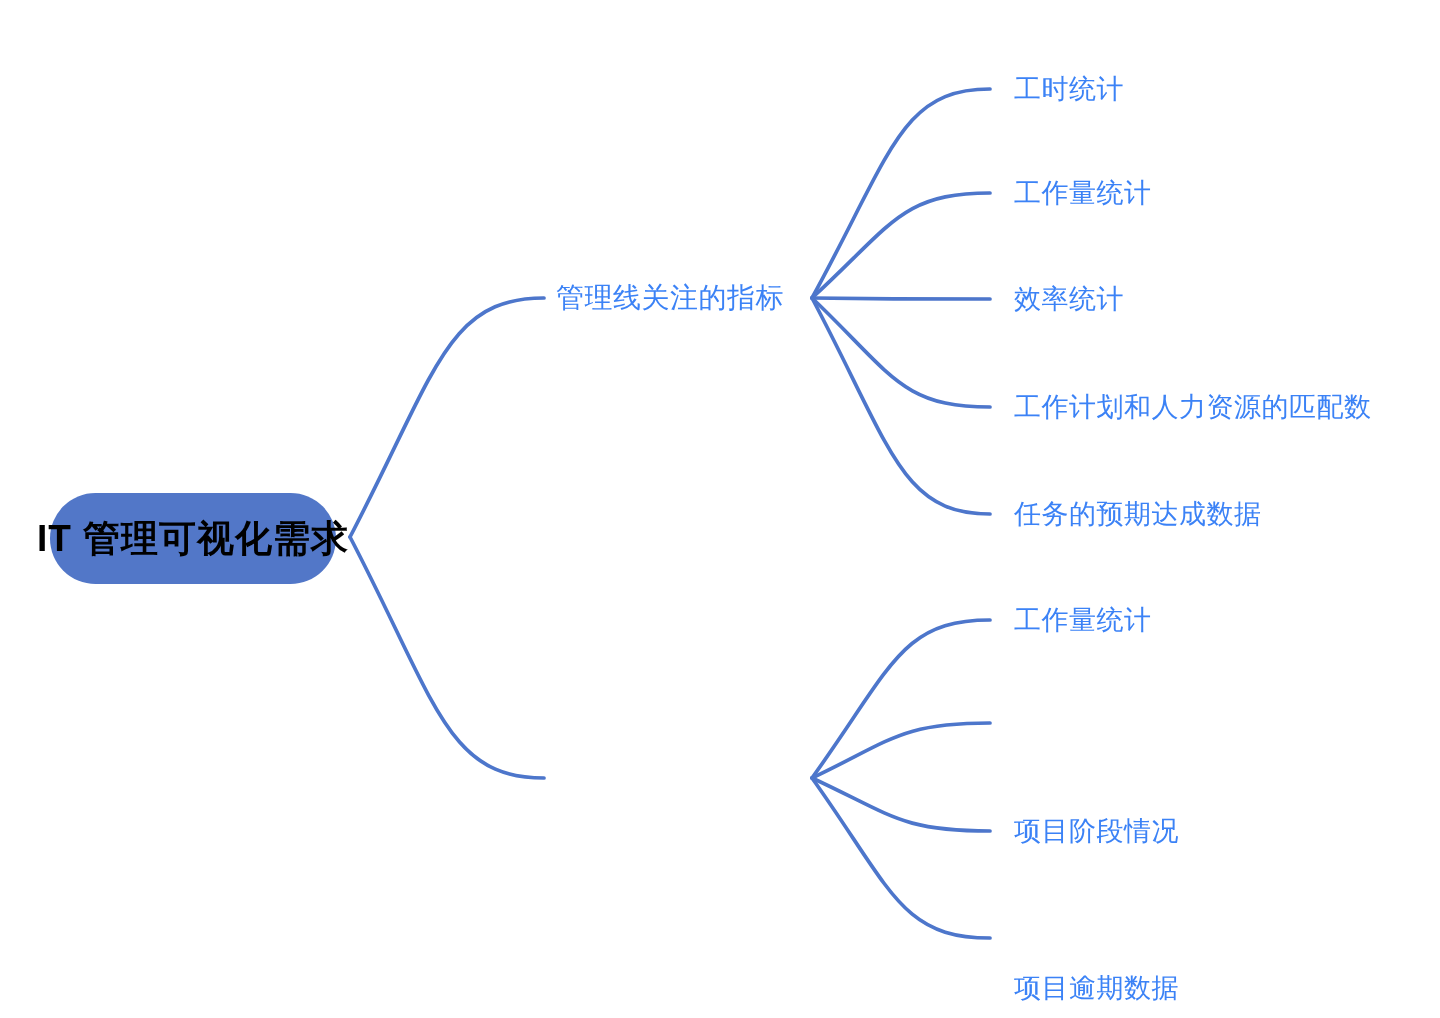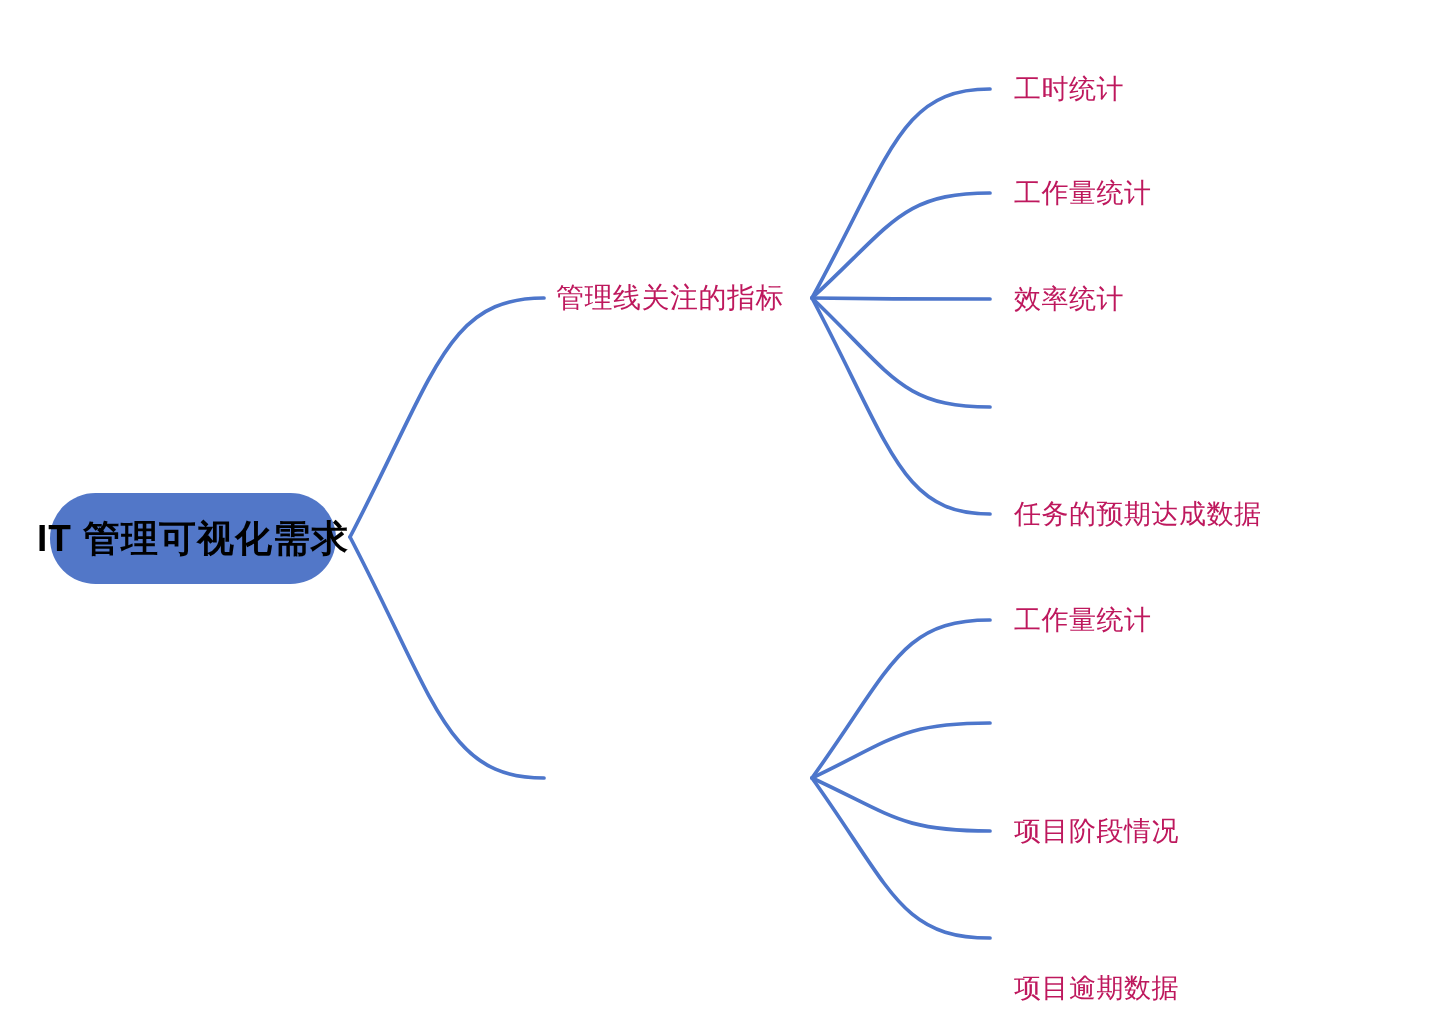--- a/index.html
+++ b/index.html
@@ -42,21 +42,21 @@
   .root-node .label {
     color: #000000;
     font-size: 37px;
     font-weight: bold;
     letter-spacing: 1px;
     white-space: nowrap;
   }
   .tnode {
     position: absolute;
     transform: translateY(-50%);
-    color: #be185d;
+    color: #3b82f6;
     font-size: 28px;
     letter-spacing: 0.5px;
     white-space: nowrap;
     cursor: default;
   }
   .branch-0 { left: 556px; top: 298px; }
   .branch-1 { left: 556px; top: 778px; }
   .child-0-0 { left: 1014px; top: 89px;  font-size: 27px; }
   .child-0-1 { left: 1014px; top: 193px; font-size: 27px; }
   .child-0-2 { left: 1014px; top: 299px; font-size: 27px; }
@@ -93,19 +93,20 @@
 
   <div class="root-node">
     <span class="label">IT 管理可视化需求</span>
   </div>
 
   <div class="tnode branch-0">管理线关注的指标</div>
 
   <div class="tnode child-0-0">工时统计</div>
   <div class="tnode child-0-1">工作量统计</div>
   <div class="tnode child-0-2">效率统计</div>
+  <div class="tnode child-0-3">工作计划和人力资源的匹配数</div>
   <div class="tnode child-0-4">任务的预期达成数据</div>
 
   <div class="tnode child-1-0">工作量统计</div>
   <div class="tnode child-1-2">项目阶段情况</div>
   <div class="tnode child-1-3">项目逾期数据</div>
 
 </div>
 
 </body></html>

